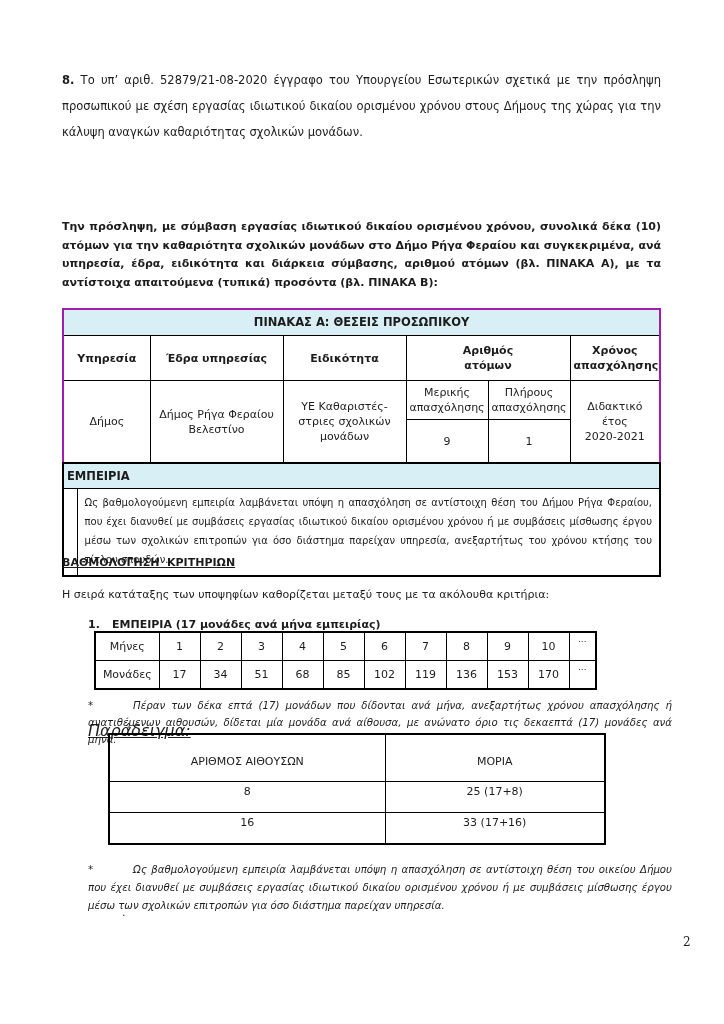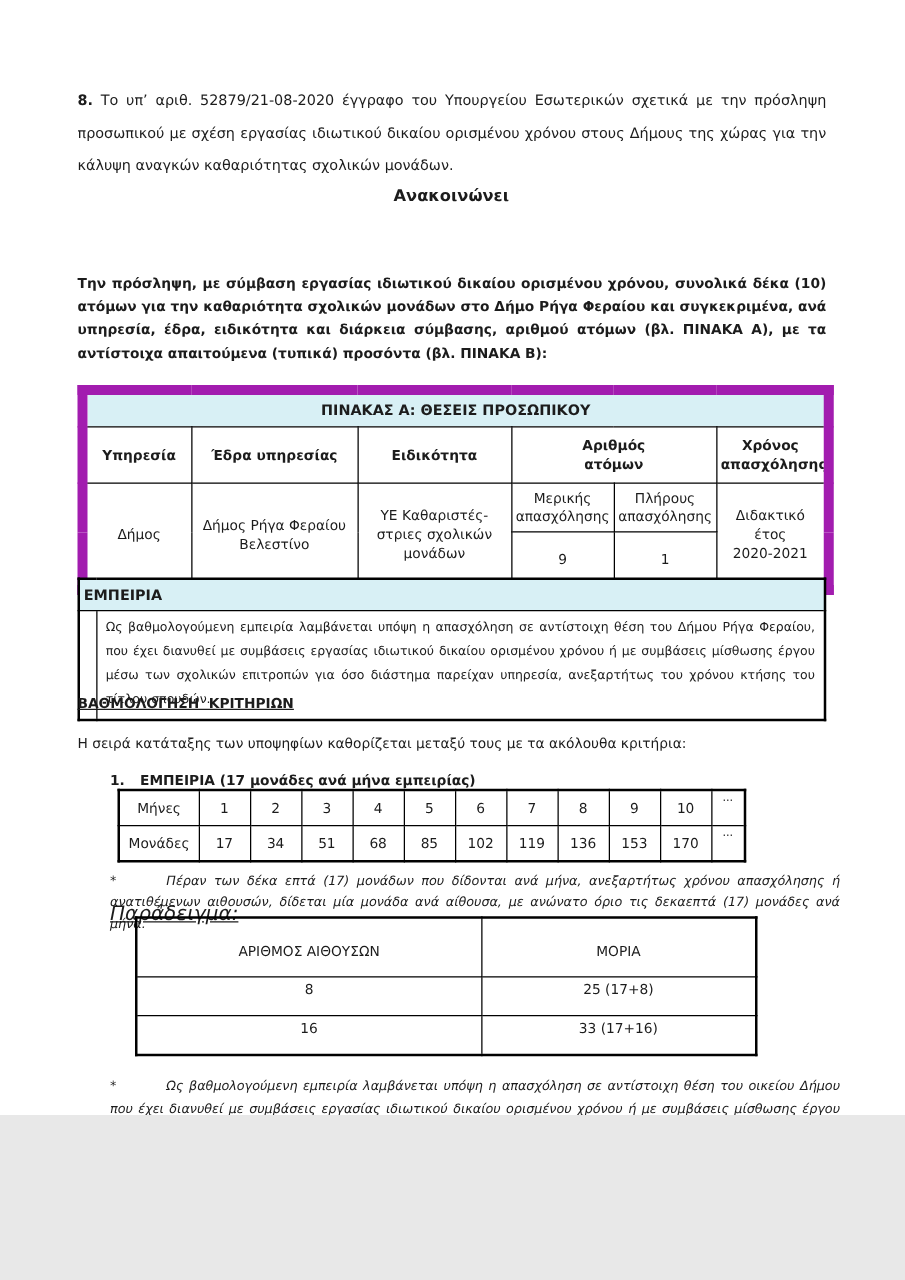--- a/index.html
+++ b/index.html
@@ -1,36 +1,36 @@
 <!DOCTYPE html>
 <html><head>
 <meta charset="utf-8">
 <style>
   html,body{margin:0;padding:0;background:#e8e8e8;}
   .page{
-    position:relative;width:724px;height:892px;margin:0 auto;
+    position:relative;width:724px;height:1024px;margin:0 auto;
     background:#ffffff;color:#1c1c1c;
     font-family:"DejaVu Sans","Liberation Sans",sans-serif;
     overflow:hidden;
   }
   .abs{position:absolute;}
 
   
   .intro{left:62px;top:55px;width:599px;font-size:11.5px;line-height:26px;text-align:justify;}
   .intro b{font-weight:bold;}
   .announce-head{left:62px;top:150px;width:598px;text-align:center;font-weight:bold;font-size:13px;}
   .announce-body{left:62px;top:207px;width:599px;font-weight:bold;font-size:11px;line-height:18.5px;text-align:justify;}
 
   
   table{border-collapse:collapse;table-layout:fixed;}
   td,th{border:1px solid #000;padding:1px 3px;overflow:hidden;}
   .ttl{background:#d8f0f5;font-weight:bold;text-align:left;}
 
   
-  .table-a{left:62px;top:308px;width:599px;border:8px solid #a21caf;font-size:11px;}
+  .table-a{left:62px;top:308px;width:599px;border:2px solid #a21caf;font-size:11px;}
   .table-a .ttl{height:23px;font-size:11.5px;}
   .table-a th{font-weight:bold;text-align:center;vertical-align:middle;white-space:pre-line;line-height:15px;}
   .table-a td{text-align:center;vertical-align:middle;white-space:pre-line;line-height:15px;}
   .table-a .hdr-row th{height:42px;}
   .table-a .sub-row td{height:36px;}
   .table-a .num-row td{height:40px;}
 
   
   .emp-box{left:62px;top:462px;width:599px;border:2px solid #000;font-size:10px;}
   .emp-box .ttl{height:22px;font-size:11.5px;}
@@ -63,21 +63,20 @@
   .stray-dot{left:122px;top:906px;font-size:11px;}
   .page-num{left:683px;top:935px;font-size:12px;font-family:"DejaVu Serif","Liberation Serif",serif;}
 </style>
 </head>
 <body>
 
 <div class="page">
 
   <p class="abs intro"><b>8.</b> <span>Το υπ’ αριθ. 52879/21-08-2020 έγγραφο του Υπουργείου Εσωτερικών σχετικά με την πρόσληψη προσωπικού με σχέση εργασίας ιδιωτικού δικαίου ορισμένου χρόνου στους Δήμους της χώρας για την κάλυψη αναγκών καθαριότητας σχολικών μονάδων.</span></p>
 
-  <div class="abs announce-head">Ανακοινώνει</div>
 
   <p class="abs announce-body">Την πρόσληψη, με σύμβαση εργασίας ιδιωτικού δικαίου ορισμένου χρόνου, συνολικά δέκα (10) ατόμων για την καθαριότητα σχολικών μονάδων  στο Δήμο  Ρήγα  Φεραίου και συγκεκριμένα, ανά υπηρεσία, έδρα, ειδικότητα και διάρκεια σύμβασης, αριθμού ατόμων (βλ. ΠΙΝΑΚΑ Α), με τα αντίστοιχα απαιτούμενα (τυπικά) προσόντα (βλ. ΠΙΝΑΚΑ Β):</p>
 
   <table class="abs table-a">
     <colgroup>
       <col style="width:87px">
         <col style="width:133px">
         <col style="width:123px">
       <col style="width:82px">
         <col style="width:82px">

